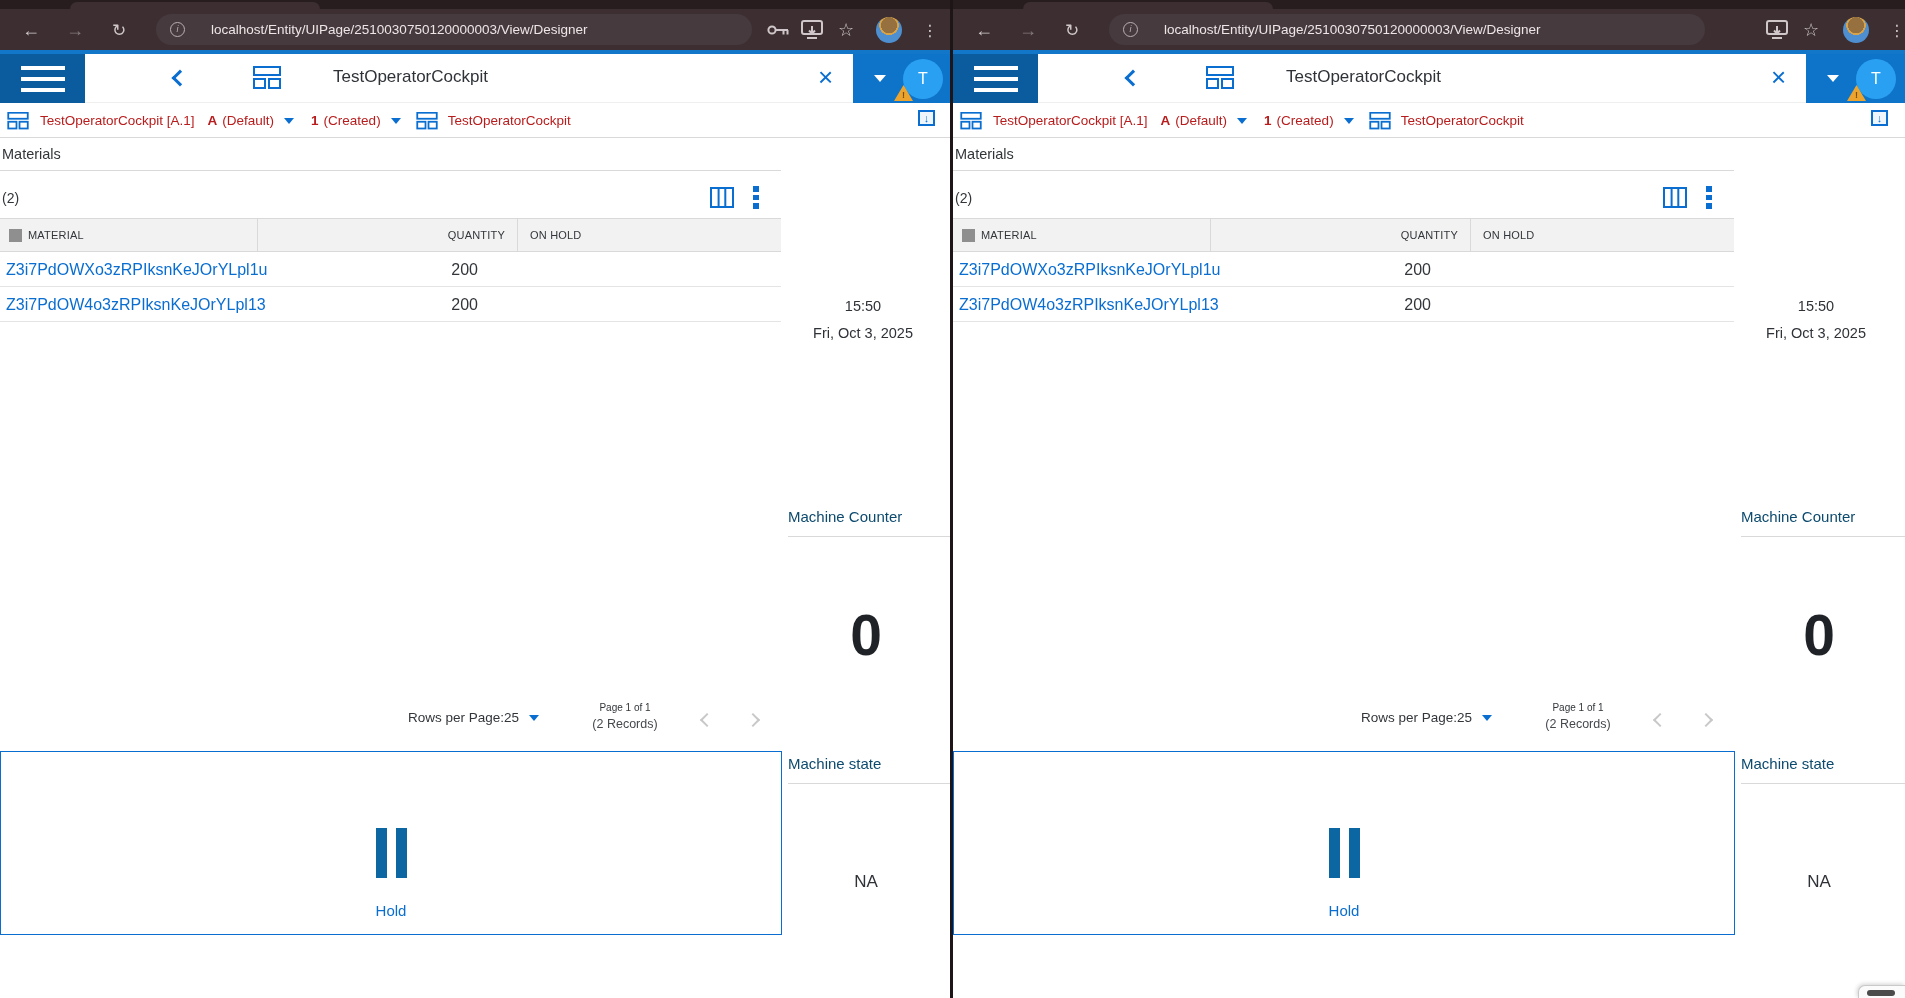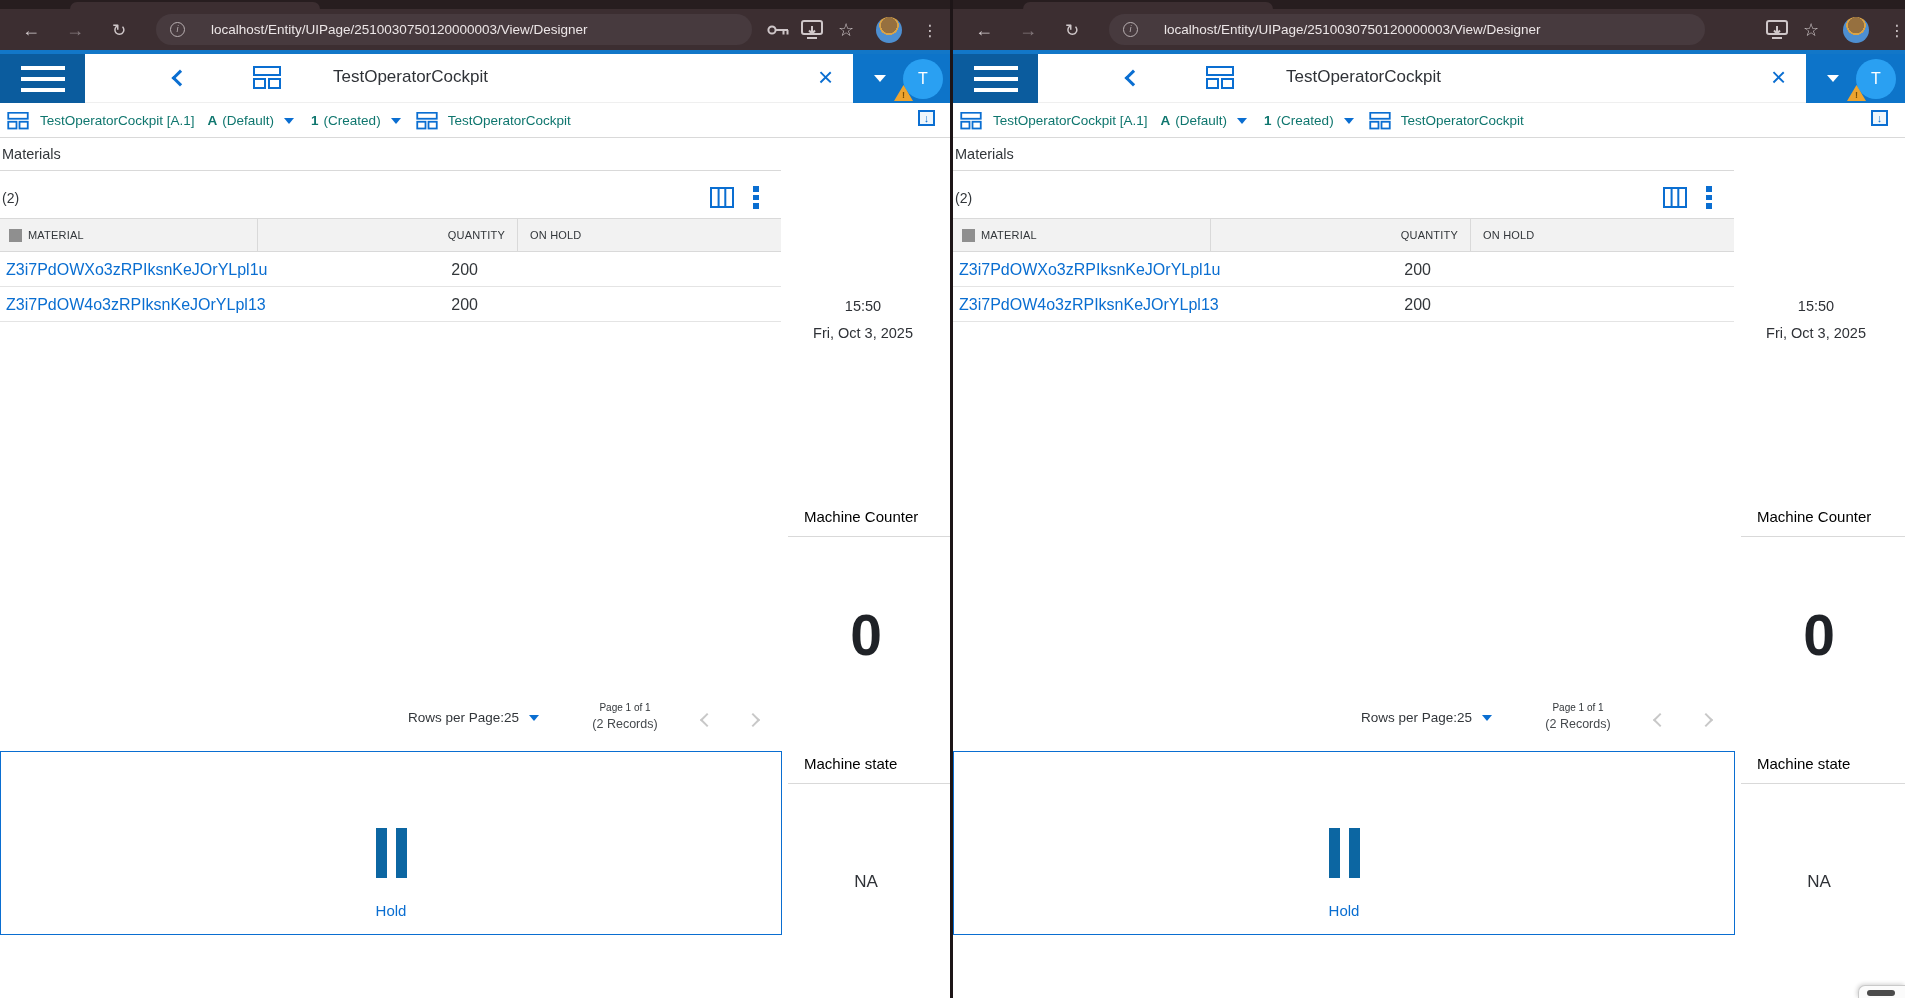--- a/index.html
+++ b/index.html
@@ -48,21 +48,21 @@
   .bluearea { position:absolute; left:853px; right:0; top:0; height:49px; background:#0d74c9; }
   .caret-w { position:absolute; left:21px; top:21px; width:0; height:0;
              border-left:6px solid transparent; border-right:6px solid transparent; border-top:7px solid #fff; }
   .avatar-app { position:absolute; left:50px; top:5px; width:40px; height:40px; border-radius:50%;
                 background:#2aa0f2; color:#fff; font-size:16px; display:flex; align-items:center; justify-content:center; }
   .warn-tri { position:absolute; left:41px; top:31px; width:19px; height:16px; background:#eda42f;
               clip-path:polygon(50% 0,100% 100%,0 100%); display:flex; align-items:flex-end; justify-content:center; }
   .warn-tri b { color:#7a4f04; font-size:9px; line-height:12px; font-weight:bold; }
 
   .ctxbar { position:absolute; top:54px; left:0; right:0; height:34px; border-bottom:1px solid #d9d9d9;
-            display:flex; align-items:center; font-size:13.5px; color:#0f766e; }
+            display:flex; align-items:center; font-size:13.5px; color:#b91c1c; }
   .ctxbar .g1 { margin-left:7px; } .ctx-entity { margin-left:11px; }
   .ctx-rev { margin-left:13px; font-weight:bold; } .ctx-revstate { margin-left:5px; }
   .caret-b { width:0; height:0; border-left:5.5px solid transparent; border-right:5.5px solid transparent;
              border-top:6.5px solid #0a6ed1; margin-left:10px; cursor:pointer; }
   .ctx-ver { margin-left:17px; font-weight:bold; } .ctx-verstate { margin-left:5px; }
   .ctxbar .g2 { margin-left:15px; } .ctx-page { margin-left:10px; }
 
   .dl-ico { position:absolute; left:918px; top:60px; width:17px; height:16px; border:2px solid #0a6ed1;
             background:#eef6fc; color:#0a6ed1; font-size:11px; line-height:12px; text-align:center; cursor:pointer; }
 
@@ -102,21 +102,21 @@
   .holdbox { position:absolute; left:0; top:701px; width:782px; height:184px; border:1px solid #0a6ed1;
              background:#fff; display:flex; flex-direction:column; align-items:center; cursor:pointer; }
   .pause { display:flex; gap:9px; margin-top:76px; }
   .pause i { display:block; width:11px; height:50px; background:#0c66a2; }
   .hold-label { margin-top:24px; color:#0a6ed1; font-size:15px; }
 
   
   .rcol { position:absolute; left:782px; width:228px; top:0; height:100%; }
   .clock { position:absolute; left:0; top:248px; width:162px; text-align:center; color:#2f3237; }
   .clock .t { font-size:14.5px; } .clock .d { font-size:14.5px; margin-top:11px; }
-  .wtitle { position:absolute; left:22px; font-size:15px; color:#000000; }
+  .wtitle { position:absolute; left:6px; font-size:15px; color:#0c4a6e; }
   .wline { position:absolute; left:6px; width:230px; height:1px; background:#d9d9d9; }
   .mc-title { top:458px; } .mc-line { top:486px; }
   .mc-val { position:absolute; left:0; top:552px; width:168px; text-align:center;
             font-size:57px; font-weight:bold; color:#1f2227; }
   .ms-title { top:705px; } .ms-line { top:733px; }
   .ms-val { position:absolute; left:0; top:822px; width:168px; text-align:center; font-size:17px; color:#2f3237; }
 
   .corner-pop { position:absolute; right:0; bottom:0; width:47px; height:13px; background:#fbfbfb;
                 border:1px solid #c9c9c9; border-right:none; border-bottom:none; border-radius:7px 0 0 0;
                 box-shadow:-1px -1px 4px rgba(0,0,0,.18); }

